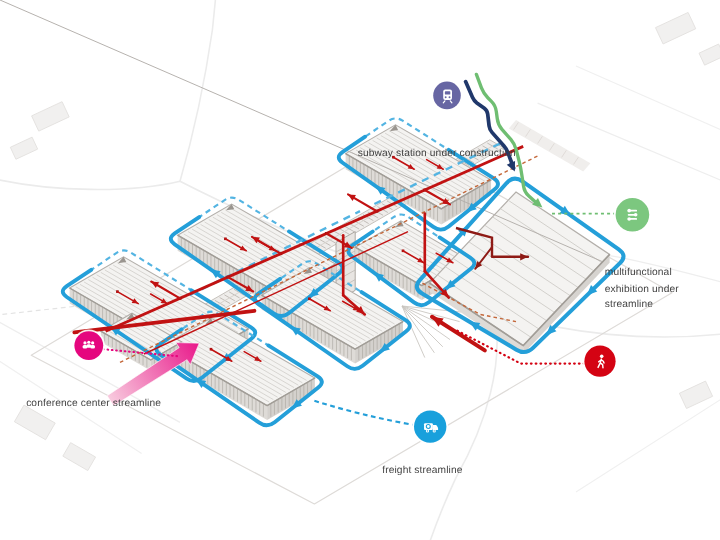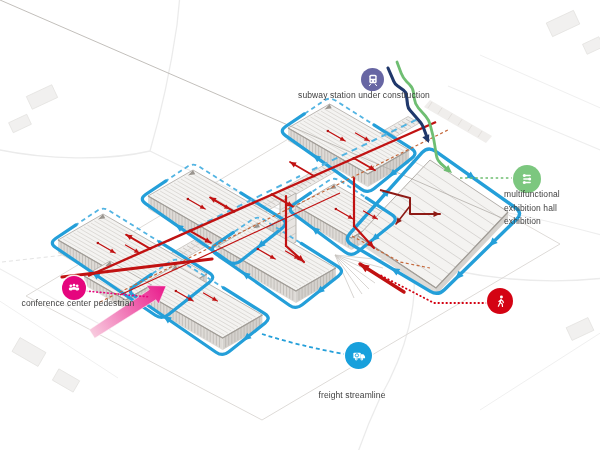--- a/index.html
+++ b/index.html
@@ -1,19 +1,19 @@
 <!DOCTYPE html>
 <html style="--label-text: #3f3f3f; --pedestrian-route: #c11212; --pedestrian-dark: #8e1a15; --freight-route: #249fd9; --freight-dash: #53b4e2; --subway-route: #20386b; --multifunctional-route: #6fbe72; --conference-route: #e5067e; --service-dashed: #c4683b; --building-outline: #b3afaa; --building-roof: #f4f3f1; --building-ridge: #ccc9c5; --building-wall: #dedbd7; --building-wall-hatch: #a8a49e; --background-road: #ebebeb; --site-outline: #dedbd8; --pink-arrow-light: #f8cade; --pink-arrow-dark: #e9188a; --c-subway: #6766a3; --c-multifunctional: #7cc77f; --c-pedestrian: #d40313; --c-freight: #18a0dc; --c-conference: #e5067e;"><head>
 <meta charset="utf-8">
 <style>
   html,body{margin:0;padding:0;background:#fff;}
   #stage{position:relative;width:600px;height:450px;background:#fff;overflow:hidden;
          font-family:"Liberation Sans",sans-serif;}
   #scene{position:absolute;left:0;top:0;}
-  .lbl{position:absolute;font-size:8.5px;color:var(--label-text,#3f3f3f);letter-spacing:.1px;}
+  .lbl{position:absolute;font-size:8.5px;color:var(--label-text,#3f3f3f);letter-spacing:.1px;margin-top:32px;}
   .lbl.ctr{text-align:center;}
   .lcirc{position:absolute;border-radius:50%;display:flex;align-items:center;justify-content:center;
          box-shadow:0 0 0 1.5px rgba(255,255,255,.9);}
   .lcirc svg{display:block;}
 </style>
 </head>
 <body>
 
 <div id="stage">
   <svg id="scene" width="600" height="450" viewBox="0 0 600 450">
@@ -656,48 +656,48 @@
       <g fill="#fff">
         <rect x="6.8" y="6.4" width="10.4" height="2" rx="1"></rect>
           <circle cx="8.4" cy="7.4" r="2"></circle>
         <rect x="6.8" y="11" width="10.4" height="2" rx="1"></rect>
           <circle cx="15.6" cy="12" r="2"></circle>
         <rect x="6.8" y="15.6" width="10.4" height="2" rx="1"></rect>
           <circle cx="8.4" cy="16.6" r="2"></circle>
       </g>
     </svg>
   </div>
-  <div class="lbl" style="left:504px;top:188px;width:78px;line-height:13.5px;">multifunctional exhibition hall exhibition</div>
+  <div class="lbl" style="left:504px;top:188px;width:78px;line-height:13.5px;">multifunctional exhibition under streamline</div>
 
   <div class="lcirc" style="left:487px;top:288px;width:26px;height:26px;background:var(--c-pedestrian)">
     <svg width="17" height="17" viewBox="0 0 24 24">
       <circle cx="13.3" cy="5.6" r="2.1" fill="#fff"></circle>
       <path d="M12.8,8.8 L11.6,13.2 M12.8,9.6 L9.7,11.9 M12.8,9.6 L15.2,11.4 L16,13.5 M11.6,13.2 L9,18.6 M11.6,13.2 L14.4,15.4 L14.8,19" stroke="#fff" stroke-width="1.7" stroke-linecap="round" stroke-linejoin="round" fill="none"></path>
     </svg>
   </div>
 
   <div class="lcirc" style="left:345px;top:342px;width:27px;height:27px;background:var(--c-freight)">
     <svg width="18" height="18" viewBox="0 0 24 24">
       <rect x="4.5" y="7.5" width="9.8" height="7.6" rx="1.2" fill="#fff"></rect>
       <circle cx="9.2" cy="11.2" r="2.2" fill="none" stroke="var(--c-freight)" stroke-width="1.2"></circle>
       <path d="M14.3,9.5 h3.1 q0.8,0 1.2,0.7 l1.2,2.2 q0.3,0.5 0.3,1.1 v1.6 h-5.8 z" fill="#fff"></path>
       <circle cx="8.3" cy="16.1" r="1.8" fill="#fff"></circle>
         <circle cx="8.3" cy="16.1" r="0.7" fill="var(--c-freight)"></circle>
       <circle cx="15.8" cy="16.1" r="1.8" fill="#fff"></circle>
         <circle cx="15.8" cy="16.1" r="0.7" fill="var(--c-freight)"></circle>
     </svg>
   </div>
-  <div class="lbl ctr" style="left:267px;top:390px;width:170px;">freight streamline</div>
+  <div class="lbl ctr" style="left:267px;top:354px;width:170px;">freight streamline</div>
 
   <div class="lcirc" style="left:62px;top:276px;width:24px;height:24px;background:var(--c-conference)">
     <svg width="16" height="16" viewBox="0 0 24 24">
       <g fill="#fff">
         <circle cx="7.2" cy="8.6" r="2"></circle>
           <circle cx="12" cy="7.8" r="2"></circle>
           <circle cx="16.8" cy="8.6" r="2"></circle>
         <rect x="4.2" y="11.2" width="6" height="4.4" rx="2"></rect>
         <rect x="9" y="10.4" width="6" height="4.4" rx="2"></rect>
         <rect x="13.8" y="11.2" width="6" height="4.4" rx="2"></rect>
       </g>
     </svg>
   </div>
-  <div class="lbl ctr" style="left:0px;top:298px;width:156px;">conference center pedestrian</div>
+  <div class="lbl ctr" style="left:0px;top:298px;width:156px;">conference center streamline</div>
 </div>
 
 </body></html>

